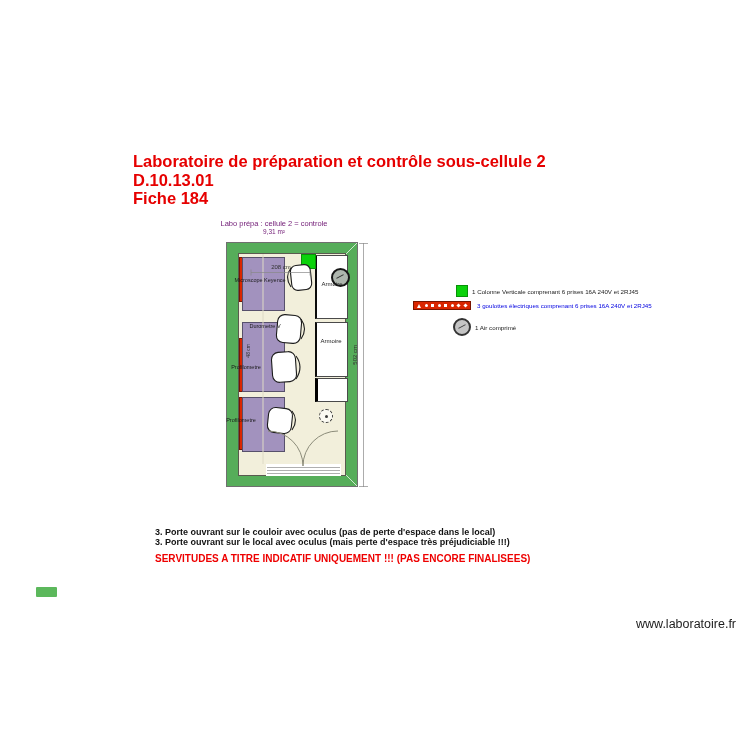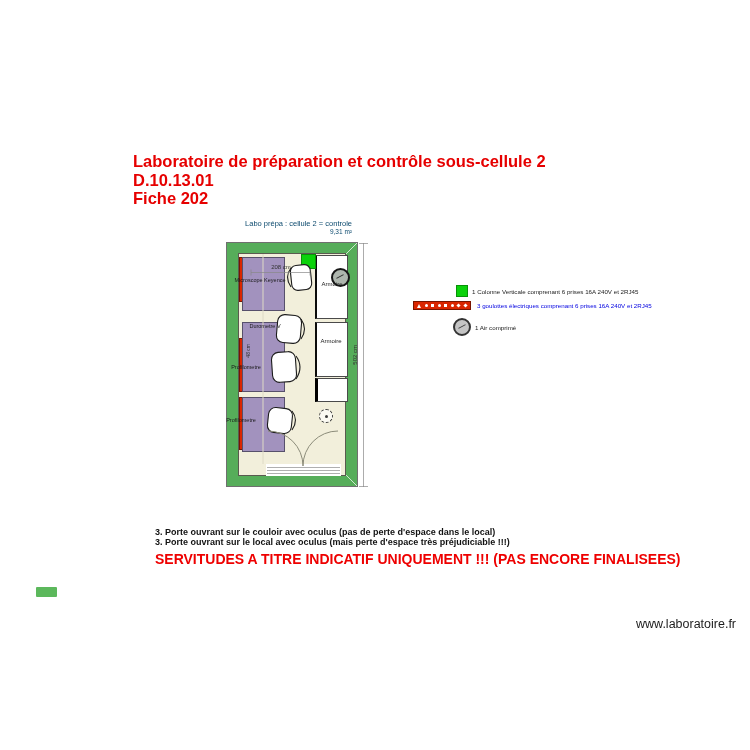--- a/index.html
+++ b/index.html
@@ -4,21 +4,21 @@
 <style>
   html,body{margin:0;padding:0;background:#fff;}
   .canvas{position:relative;width:746px;height:750px;background:#ffffff;overflow:hidden;
           font-family:"Liberation Sans", sans-serif;border-radius:9px;}
 
   
   .title{position:absolute;left:133px;top:152px;color:#e60000;font-weight:bold;
          font-size:16.5px;line-height:18.5px;white-space:nowrap;}
 
   
-  .caption{position:absolute;left:212px;top:219px;width:140px;text-align:right;color:#0c4a6e;}
+  .caption{position:absolute;left:204px;top:219px;width:140px;text-align:center;color:#701a75;}
   .cap1{font-size:7.5px;line-height:9px;}
   .cap2{font-size:6.5px;line-height:8px;}
 
   
   .plan-outer{position:absolute;left:226px;top:242px;width:132px;height:245px;
               background:#56ad5a;border:1px solid #6f6f6f;box-sizing:border-box;}
   .floor{position:absolute;left:238px;top:253px;width:108px;height:223px;
          background:#f2efdb;border:1px solid #5a5a50;box-sizing:border-box;}
 
   
@@ -78,36 +78,36 @@
            display:flex;flex-direction:row;align-items:center;justify-content:space-evenly;}
   .leg-bar .g-dia{width:3px;height:3px;background:#fff;transform:rotate(45deg);}
   .leg-circle{position:relative;width:18px;height:18px;border-radius:50%;border:2px solid #333;
               background:#c4c4c4;box-sizing:border-box;}
   .leg-circle i{position:absolute;left:3px;top:6px;width:8px;border-top:1.5px solid #444;
                 transform:rotate(-28deg);}
 
   
   .notes{position:absolute;left:155px;top:527px;color:#111;font-weight:bold;font-size:9px;
          line-height:10.2px;white-space:nowrap;}
-  .n-warn{margin-top:7px;color:#ee0000;font-size:14px;}
+  .n-warn{margin-top:7px;color:#ee0000;font-size:10px;}
 
   
   .footer{position:absolute;left:636px;top:617px;font-size:12.5px;color:#1c1c1c;}
   .green-marker{position:absolute;left:36px;top:587px;width:21px;height:10px;background:#5cb85c;
                 border-radius:1px;}
 </style>
 </head>
 <body>
 
 <div class="canvas">
 
   <div class="title">
     <div>Laboratoire de préparation et contrôle sous-cellule 2</div>
     <div>D.10.13.01</div>
-    <div>Fiche 202</div>
+    <div>Fiche 184</div>
   </div>
 
   <div class="caption">
     <div class="cap1">Labo prépa : cellule 2 = controle</div>
     <div class="cap2">9,31 m²</div>
   </div>
 
   <div class="plan-outer"></div>
   <div class="floor"></div>
 

